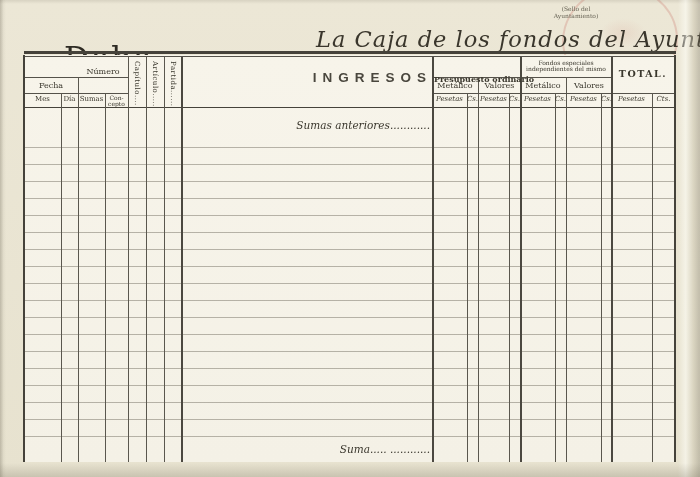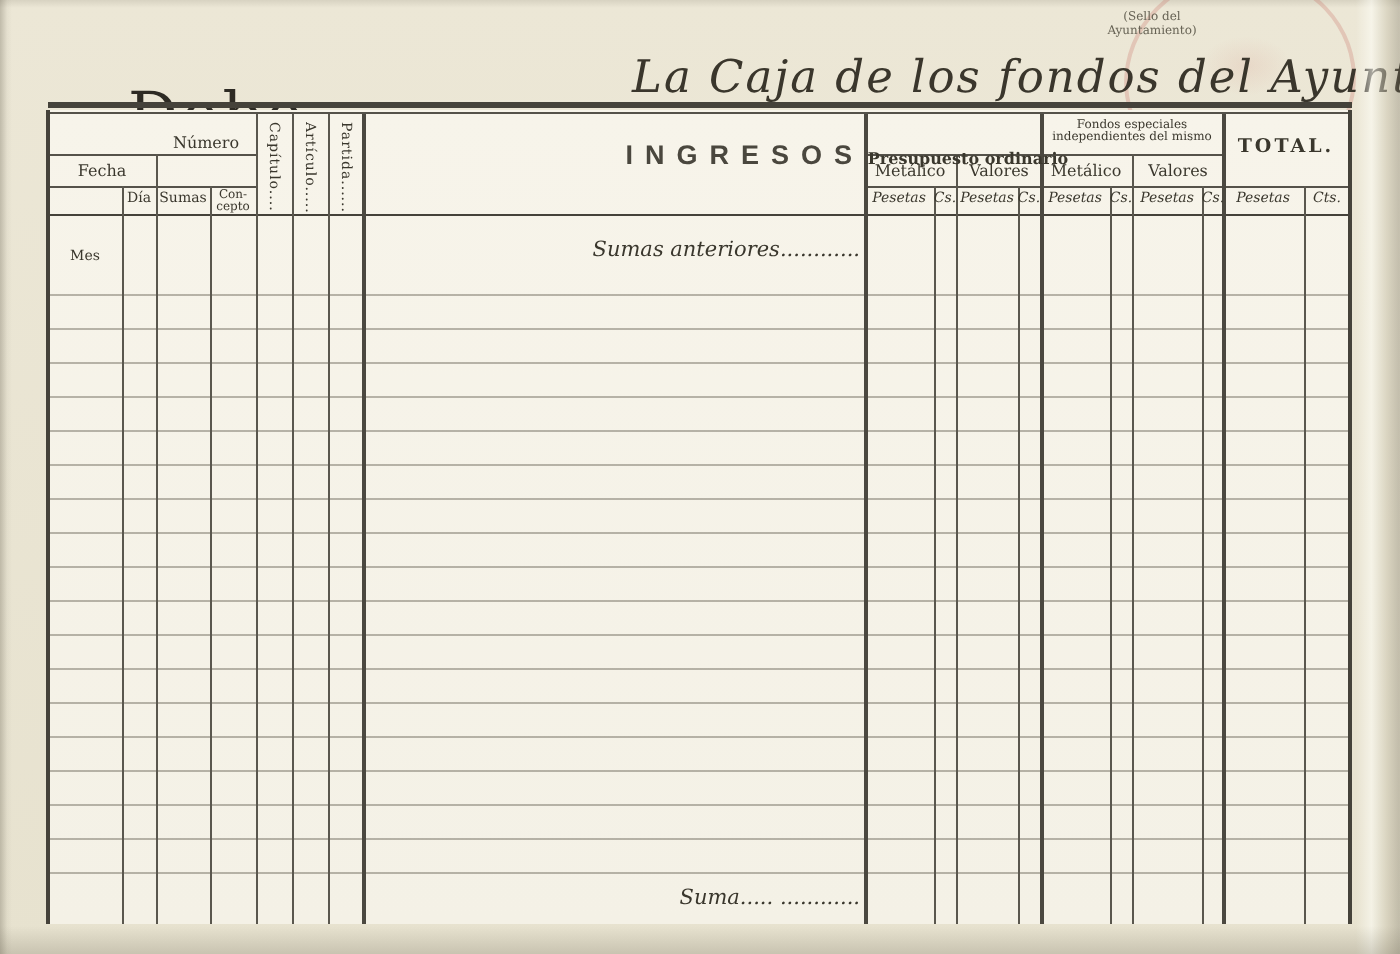--- a/index.html
+++ b/index.html
@@ -111,21 +111,21 @@
   <div class="vl m" style="left:520px;top:57px;height:405px;"></div>
   <div class="vl" style="left:555px;top:93px;height:369px;"></div>
   <div class="vl" style="left:566px;top:77px;height:385px;"></div>
   <div class="vl" style="left:601px;top:93px;height:369px;"></div>
   <div class="vl m" style="left:611px;top:57px;height:405px;"></div>
   <div class="vl" style="left:652px;top:93px;height:369px;"></div>
   <div class="vl b" style="left:674px;top:55px;height:407px;"></div>
 
   <div class="hc f8" style="left:24px;top:81px;width:54px;">Fecha</div>
   <div class="hc f8" style="left:78px;top:67px;width:50px;">Número</div>
-  <div class="hc f7" style="left:24px;top:96px;width:37px;margin-top:29px;">Mes</div>
+  <div class="hc f7" style="left:24px;top:96px;width:37px;">Mes</div>
   <div class="hc f7" style="left:61px;top:96px;width:17px;">Día</div>
   <div class="hc f7" style="left:78px;top:96px;width:27px;">Sumas</div>
   <div class="hc f6" style="left:105px;top:94.5px;width:23px;">
     <span>Con-</span><br>
     <span>cepto</span>
   </div>
 
   <div class="rot" style="left:133px;top:61px;height:45px;">Capítulo....</div>
   <div class="rot" style="left:151px;top:61px;height:45px;">Artículo.....</div>
   <div class="rot" style="left:169px;top:61px;height:45px;">Partida......</div>

